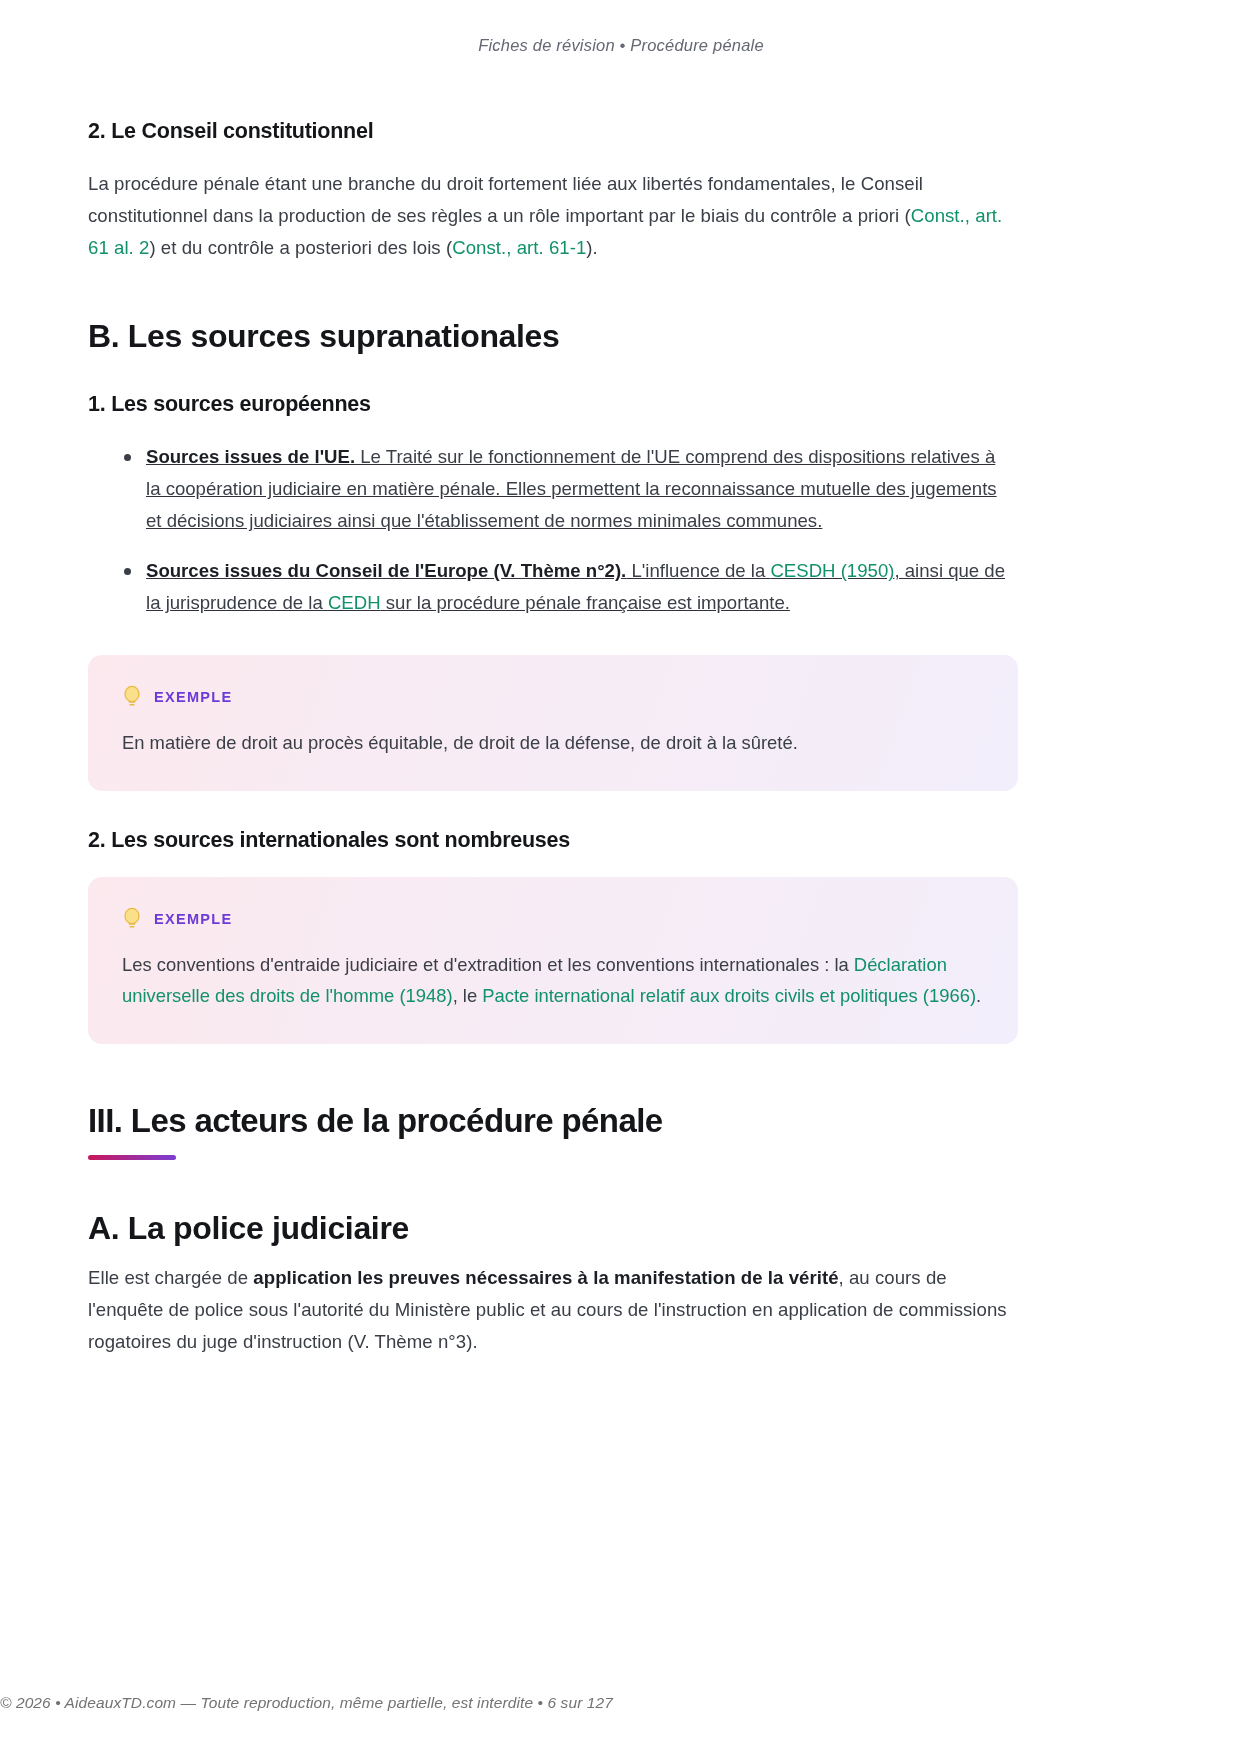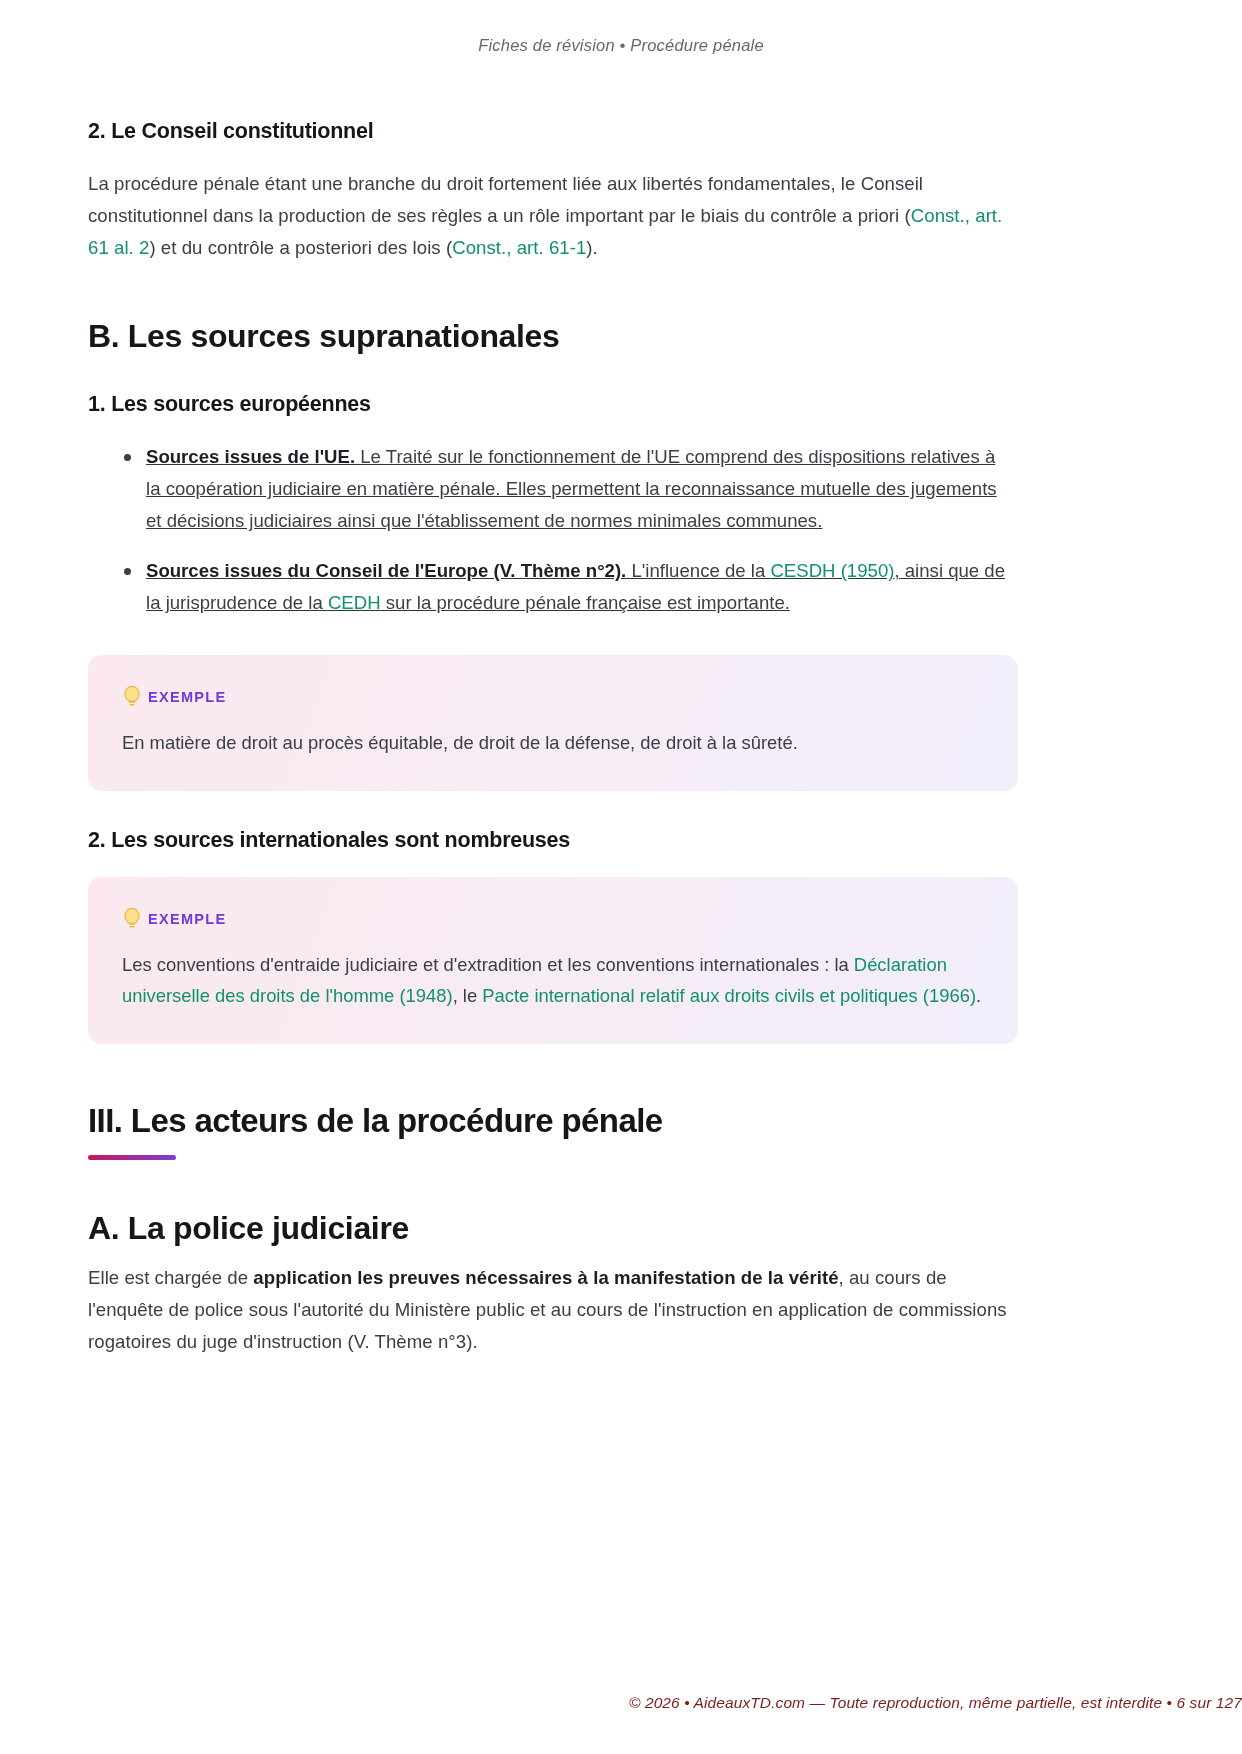--- a/index.html
+++ b/index.html
@@ -129,21 +129,21 @@
   .callout {
     margin: 36px 0 0 0;
     border-radius: 14px;
     padding: 30px 34px 32px 34px;
     background: linear-gradient(110deg, #fbe9ee 0%, #f7ecf5 48%, #f2eefb 100%);
   }
 
   .callout-head {
     display: flex;
     align-items: center;
-    gap: 6px;
+    gap: 12px;
     margin-bottom: 18px;
   }
 
   .bulb-icon {
     width: 20px;
     height: 24px;
     display: block;
   }
 
   .callout-label {
@@ -158,24 +158,24 @@
     line-height: 1.72;
     color: #3a3e46;
   }
 
   
   .page-footer {
     position: absolute;
     bottom: 42px;
     left: 0;
     width: 100%;
-    text-align: right;
+    text-align: left;
     font-size: 15.5px;
     font-style: italic;
-    color: #7f1d1d;
+    color: #737373;
     letter-spacing: 0.1px;
   }
 </style>
 </head>
 <body>
 
 <div class="page">
 
   <div class="running-header">Fiches de révision • Procédure pénale</div>
 

